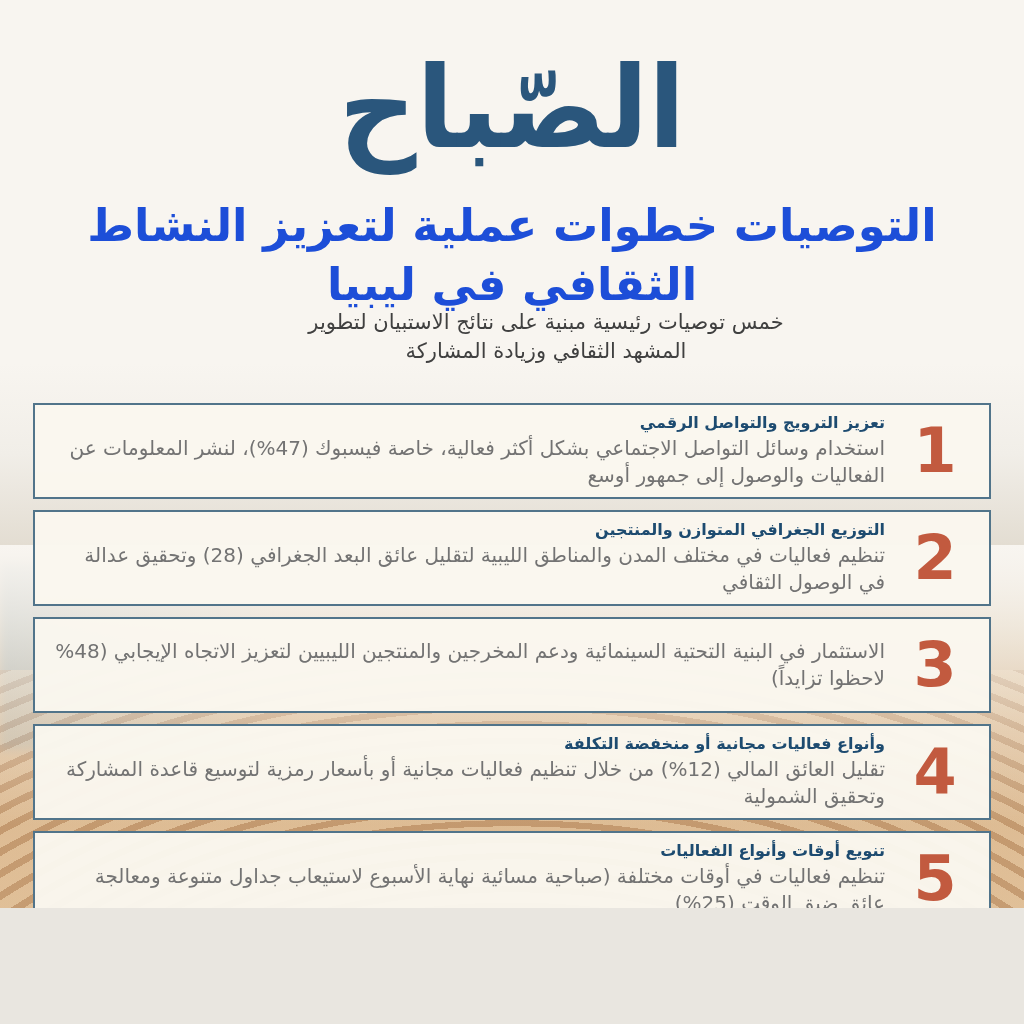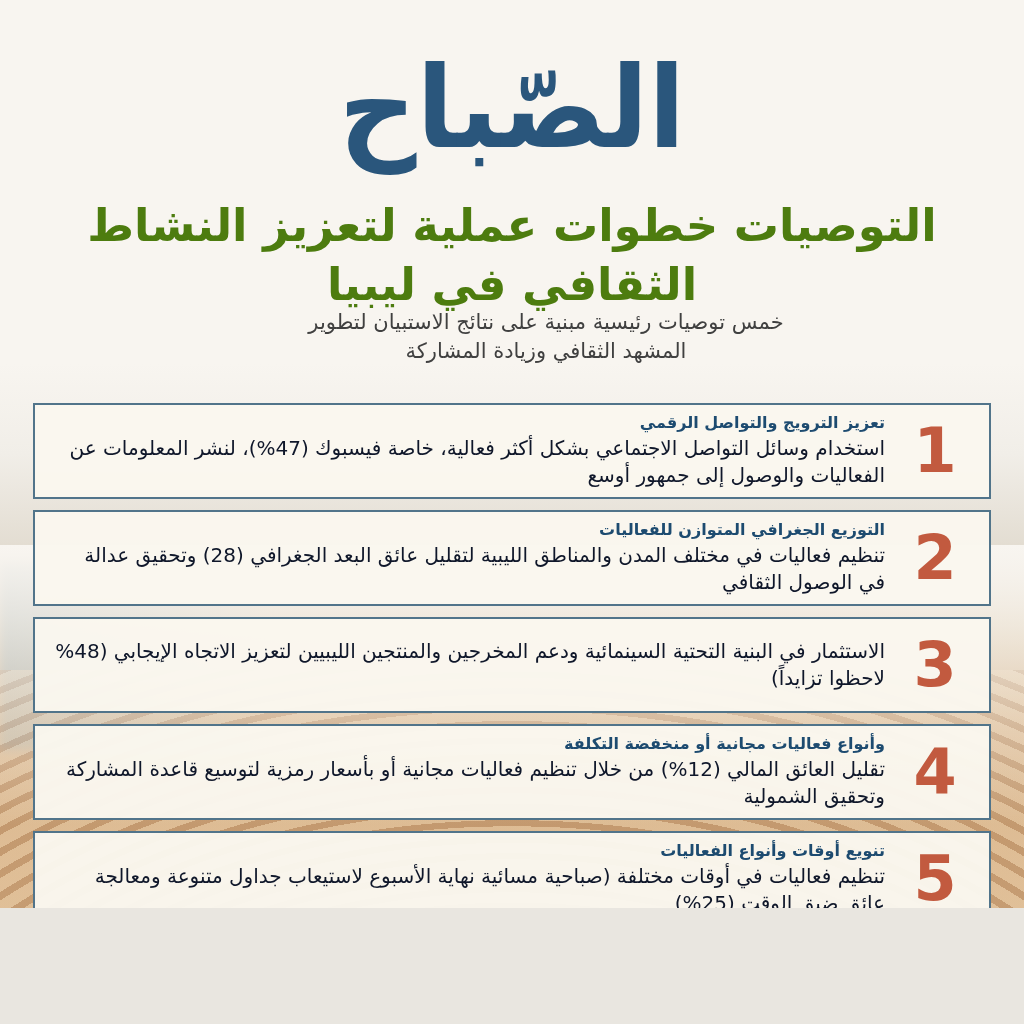--- a/index.html
+++ b/index.html
@@ -24,34 +24,34 @@
     background:radial-gradient(closest-side,#ecd3ac 0%,#ddbd92 65%,rgba(221,189,146,0) 100%);}
   .bg-structure{position:absolute;right:-20px;top:930px;width:260px;height:100px;
     background:#c49California868;background:#c49868;opacity:.55;filter:blur(3px);border-radius:6px;}
   .bg-haze{position:absolute;left:0;right:0;top:545px;height:280px;
     background:linear-gradient(180deg,rgba(248,245,240,1) 0%,rgba(248,245,240,.55) 45%,rgba(248,245,240,0) 100%);}
   
   .logo{position:absolute;top:40px;left:0;width:100%;text-align:center;
     direction:rtl;font-size:108px;line-height:1.25;color:#2a567c;font-weight:bold;
     transform:scaleY(1.05);}
   .title{position:absolute;top:196px;left:0;width:100%;text-align:center;direction:rtl;
-    font-weight:bold;font-size:45px;line-height:1.32;color:#4d7c0f;}
+    font-weight:bold;font-size:45px;line-height:1.32;color:#1d4ed8;}
   .subtitle{position:absolute;top:308px;left:0;width:100%;text-align:center;direction:rtl;
     font-size:21px;line-height:1.38;color:#404040;padding-left:34px;}
   
   .cards{position:absolute;top:403px;left:33px;width:958px;
     display:flex;flex-direction:column;gap:11px;}
   .card{box-sizing:border-box;height:96px;direction:rtl;
     background:rgba(250,247,238,.97);border:2px solid #51748a;
     display:flex;align-items:center;padding:6px 4px 6px 20px;}
   .card-number{flex:0 0 100px;text-align:center;
     font-size:62px;font-weight:bold;line-height:1;color:#c25a3f;}
   .card-text{flex:1;text-align:right;}
   .card-title{font-weight:bold;font-size:16px;color:#1d4b70;margin-bottom:3px;}
-  .card-body{font-size:20px;line-height:1.35;color:#0f172a;}
+  .card-body{font-size:20px;line-height:1.35;color:#737373;}
   
   .footer-pill{position:absolute;left:50%;top:974px;transform:translateX(-50%);
     height:72px;padding:0 30px 16px 30px;border-radius:28px;background:#bf5a45;
     display:flex;align-items:center;gap:9px;white-space:nowrap;}
   .footer-site{color:#fef9c3;font-weight:bold;font-size:24px;letter-spacing:1.5px;}
   .footer-sep{color:#fff;font-weight:bold;font-size:24px;margin:0 2px;}
   .social{width:27px;height:27px;display:block;}
   .socials{display:flex;align-items:center;gap:7px;}
 </style>
 </head>
@@ -82,21 +82,21 @@
       <div class="card-number">1</div>
       <div class="card-text">
         <div class="card-title">تعزيز الترويج والتواصل الرقمي</div>
         <div class="card-body">استخدام وسائل التواصل الاجتماعي بشكل أكثر فعالية، خاصة فيسبوك (47%)، لنشر المعلومات عن الفعاليات والوصول إلى جمهور أوسع</div>
       </div>
     </div>
 
     <div class="card">
       <div class="card-number">2</div>
       <div class="card-text">
-        <div class="card-title">التوزيع الجغرافي المتوازن للفعاليات</div>
+        <div class="card-title">التوزيع الجغرافي المتوازن والمنتجين</div>
         <div class="card-body">تنظيم فعاليات في مختلف المدن والمناطق الليبية لتقليل عائق البعد الجغرافي (28) وتحقيق عدالة في الوصول الثقافي</div>
       </div>
     </div>
 
     <div class="card">
       <div class="card-number">3</div>
       <div class="card-text">
         <div class="card-body">الاستثمار في البنية التحتية السينمائية ودعم المخرجين والمنتجين الليبيين لتعزيز الاتجاه الإيجابي (48% لاحظوا تزايداً)</div>
       </div>
     </div>

